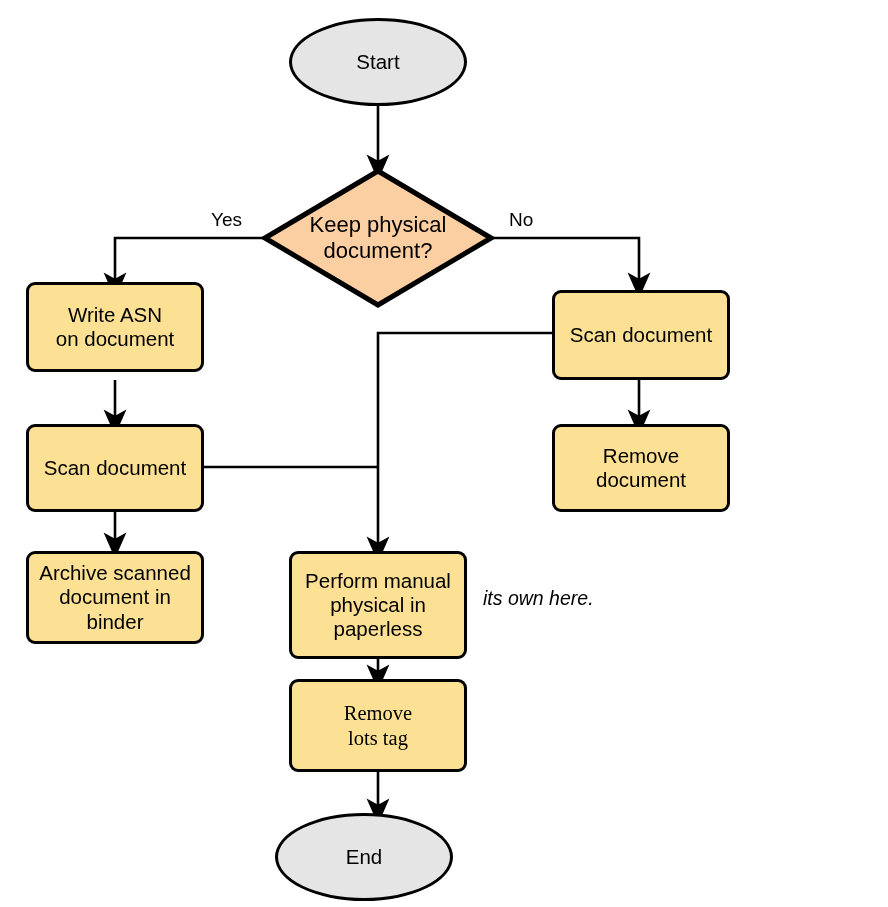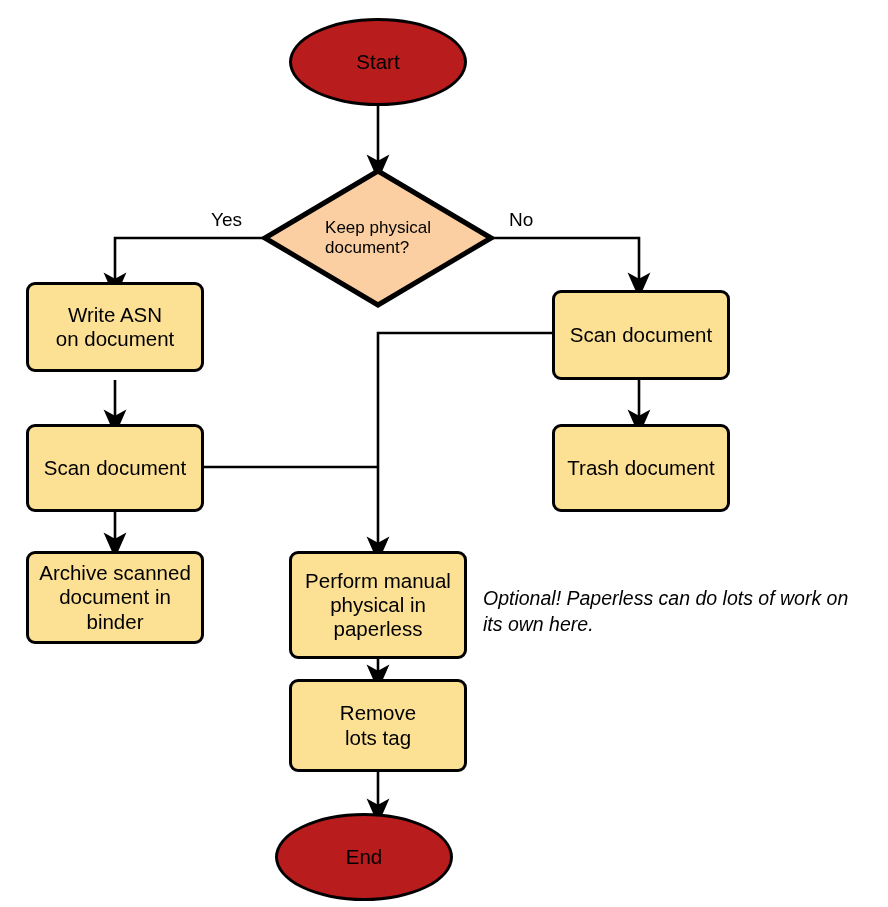--- a/index.html
+++ b/index.html
@@ -6,26 +6,26 @@
   body{width:888px;height:907px;overflow:hidden;
        font-family:"Liberation Sans",sans-serif;}
   #canvas{position:relative;width:888px;height:907px;background:#fff;}
   svg#wires{position:absolute;left:0;top:0;width:888px;height:907px;}
 
   .node{position:absolute;box-sizing:border-box;display:flex;
         align-items:center;justify-content:center;text-align:center;
         color:#000;line-height:1.18;}
   .proc{border:3px solid #000;border-radius:9px;background:#fce094;
         font-size:20.5px;}
-  .term{border:3px solid #000;border-radius:50%;background:#b91c1c;
+  .term{border:3px solid #000;border-radius:50%;background:#e5e5e5;
         font-size:20.5px;}
   .decision-wrap{position:absolute;}
   .decision-label{position:absolute;left:0;top:0;width:100%;height:100%;
         display:flex;align-items:center;justify-content:center;
-        text-align:left;font-size:17px;color:#000;line-height:1.18;}
+        text-align:center;font-size:22px;color:#000;line-height:1.18;}
   .edge-label{position:absolute;font-size:19px;color:#000;
         white-space:nowrap;}
   .note{position:absolute;font-size:19.5px;font-style:italic;color:#000;
         line-height:1.32;}
   .nl{display:block;}
 </style>
 </head>
 <body>
 
 <div id="canvas">
@@ -96,40 +96,39 @@
       <span class="nl">document in</span>
       <span class="nl">binder</span>
     </div>
   </div>
 
   <div class="node proc" style="left:552px;top:290px;width:178px;height:90px;">
     <span>Scan document</span>
   </div>
 
   <div class="node proc" style="left:552px;top:424px;width:178px;height:88px;">
-    <span>Trash document</span>
+    <span>Remove document</span>
   </div>
 
   <div class="node proc" style="left:289px;top:551px;width:178px;height:108px;">
     <div>
       <span class="nl">Perform manual</span>
       <span class="nl">physical in</span>
       <span class="nl">paperless</span>
     </div>
   </div>
 
-  <div class="node proc" style="left:289px;top:679px;width:178px;height:93px;">
+  <div class="node proc" style="left:289px;top:679px;width:178px;height:93px;font-family:Liberation Serif, serif;">
     <div>
       <span class="nl">Remove</span>
       <span class="nl">lots tag</span>
     </div>
   </div>
 
   <div class="node term" style="left:275px;top:813px;width:178px;height:88px;">
     <span>End</span>
   </div>
 
   <div class="note" style="left:483px;top:586px;width:400px;">
-    <span class="nl">Optional! Paperless can do lots of work on</span>
     <span class="nl">its own here.</span>
   </div>
 
 </div>
 
 </body></html>

